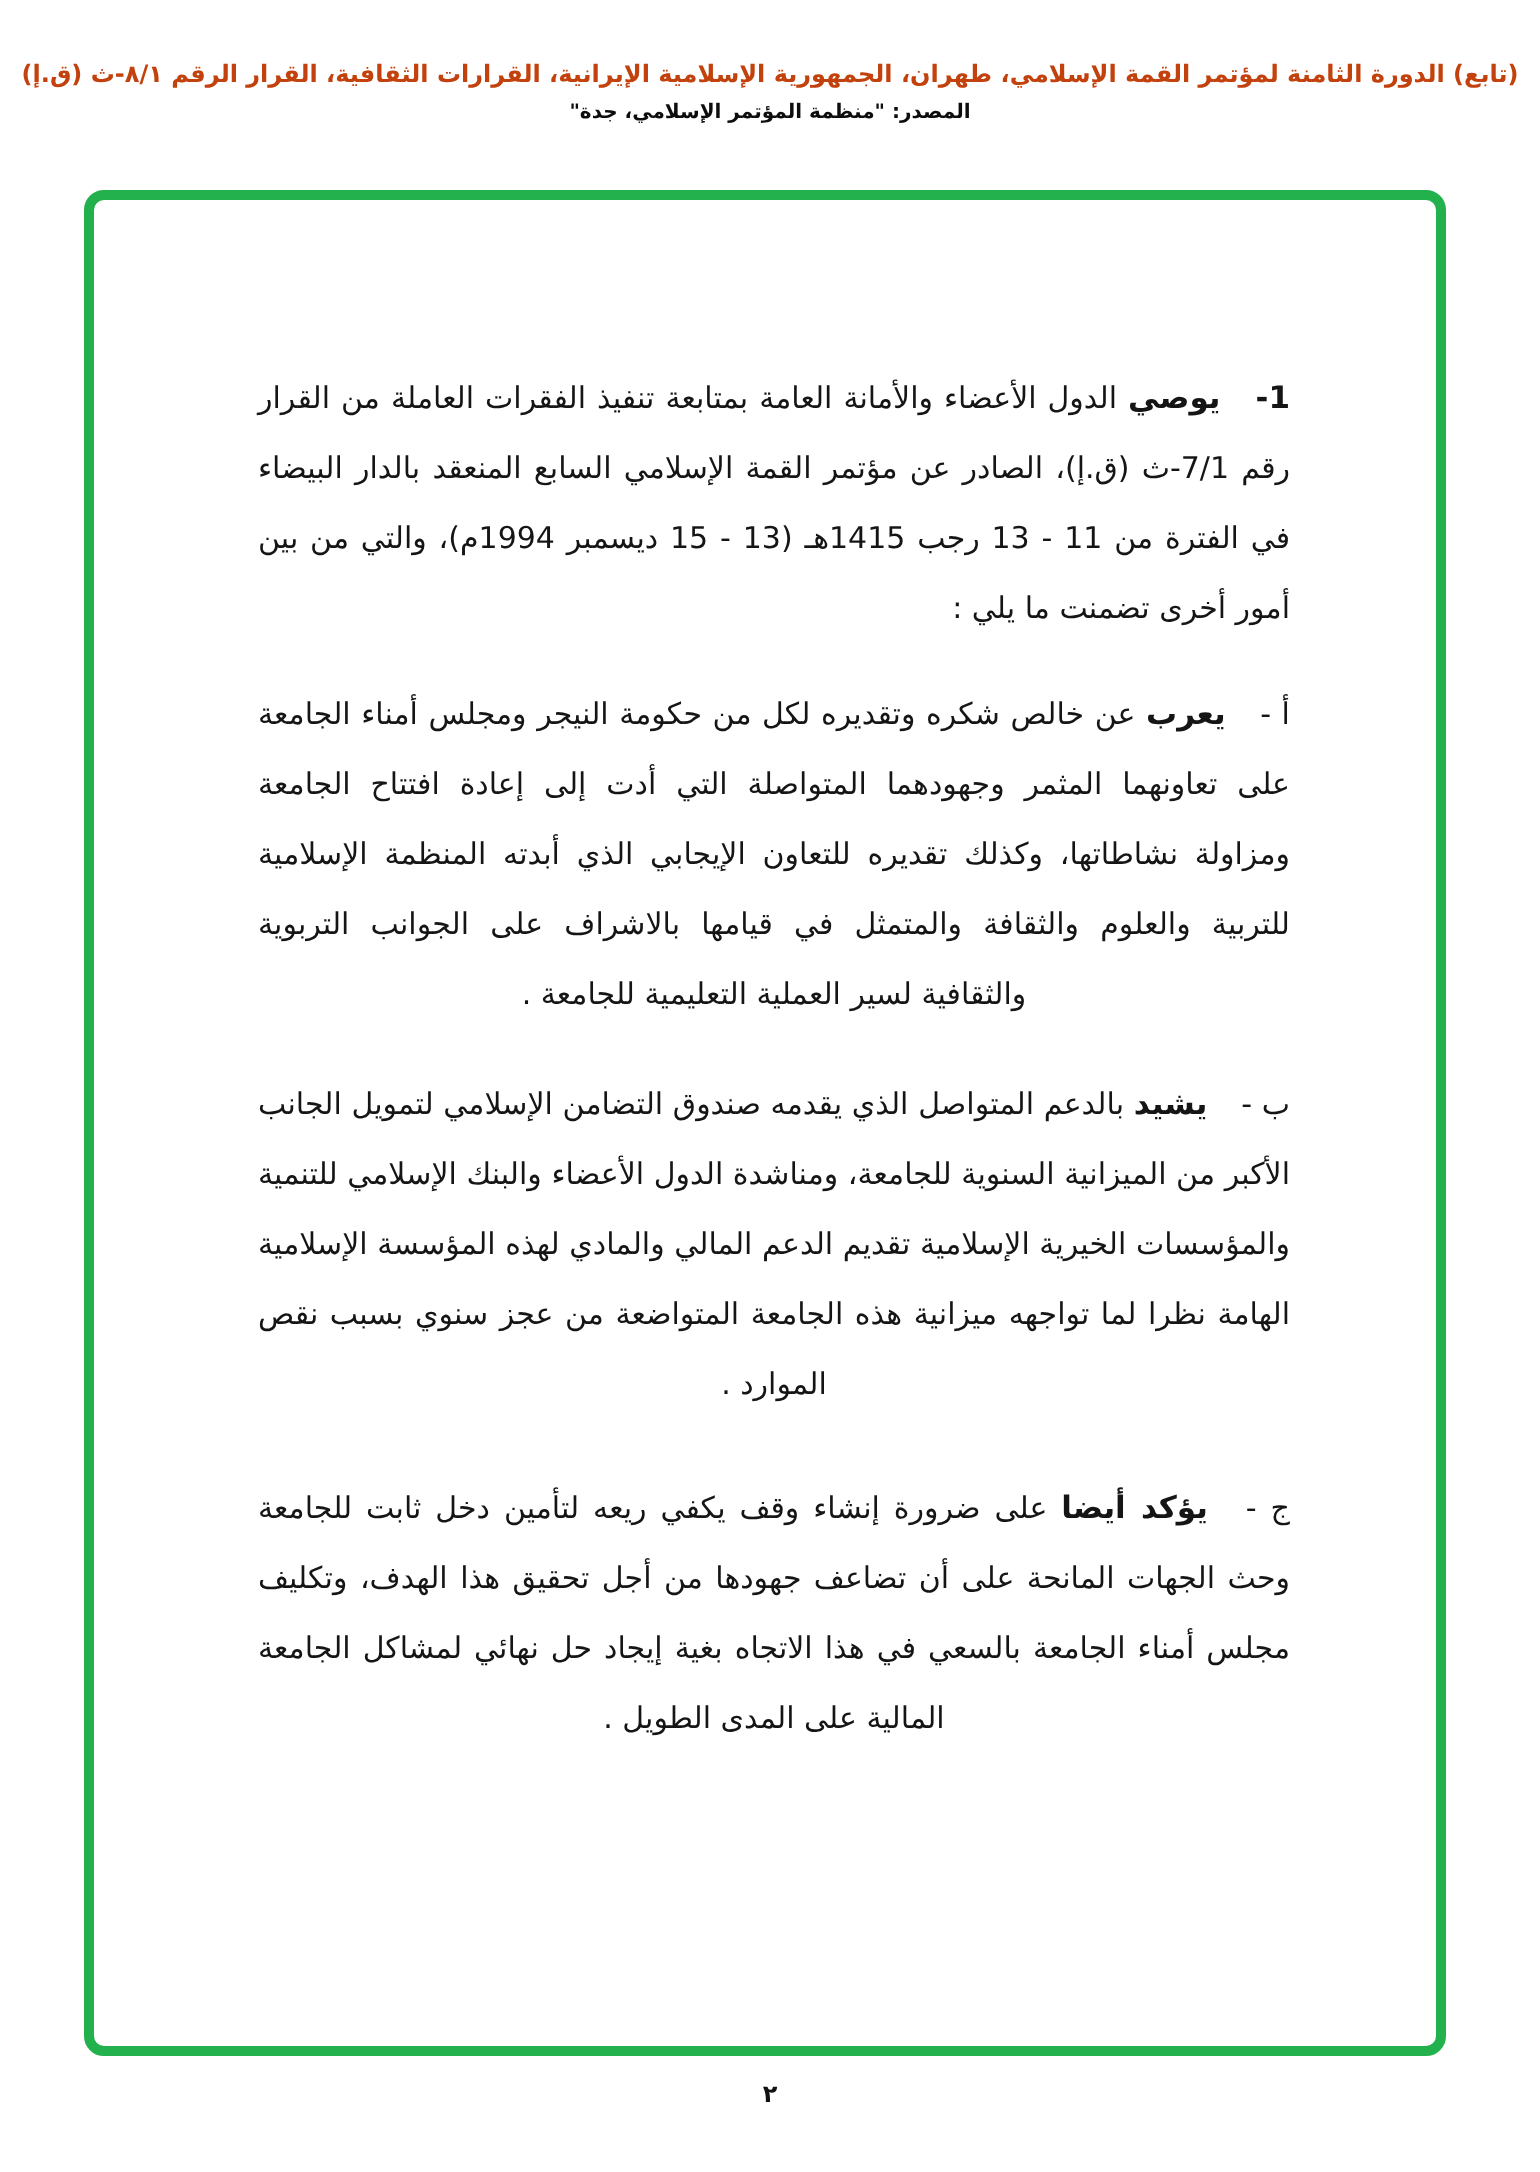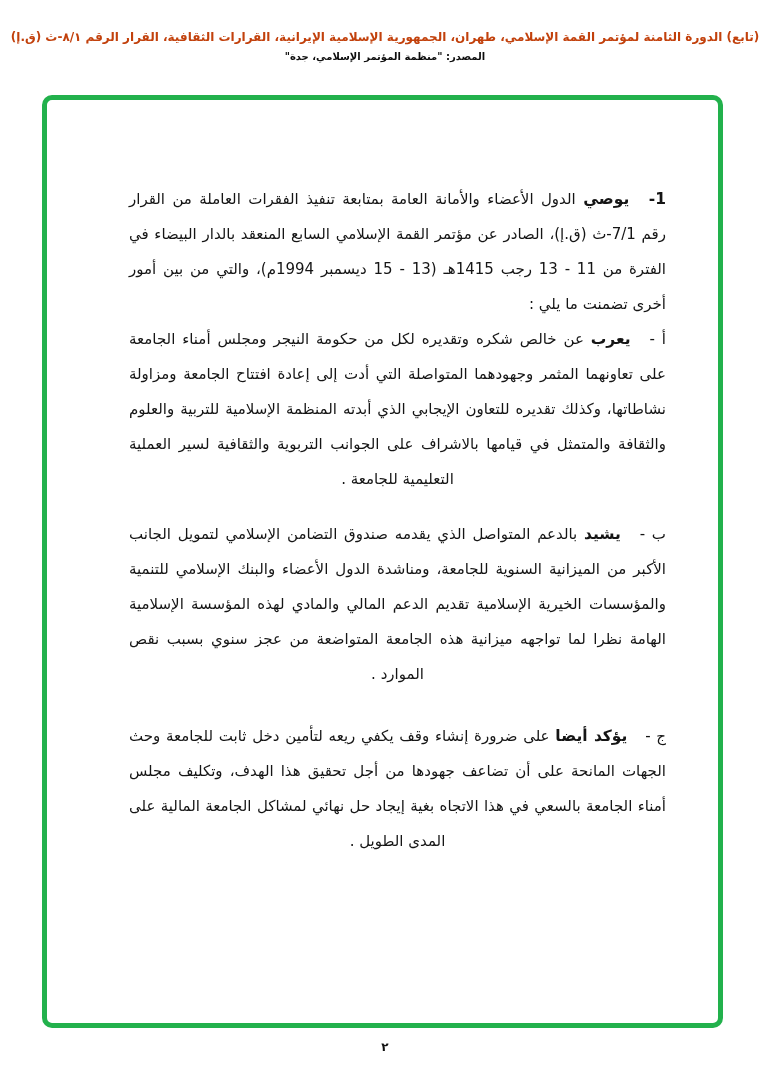--- a/index.html
+++ b/index.html
@@ -43,32 +43,32 @@
     left: 42px;
     width: 681px;
     height: 933px;
     box-sizing: border-box;
     border: 5px solid #22b14c;
     border-radius: 10px;
     background: transparent;
   }
   .content {
     direction: rtl;
-    padding: 82px 52px 0 82px;
+    padding: 82px 73px 0 82px;
   }
   .item p {
     margin: 0;
     font-size: 15px;
     line-height: 35px;
     text-align: justify;
     color: #151515;
   }
   .item.main p  { text-align-last: right; }
   .item.sub p   { text-align-last: center; }
-  .gap-a { }
+  .gap-a { margin-top: 18px; }
   .gap-b { margin-top: 20px; }
   .gap-c { margin-top: 27px; }
   .gap-d { margin-top: 44px; }
   .marker {
     margin-left: 12px;
     white-space: nowrap;
   }
   .item.main .marker {
     font-weight: bold;
     font-size: 15.5px;

